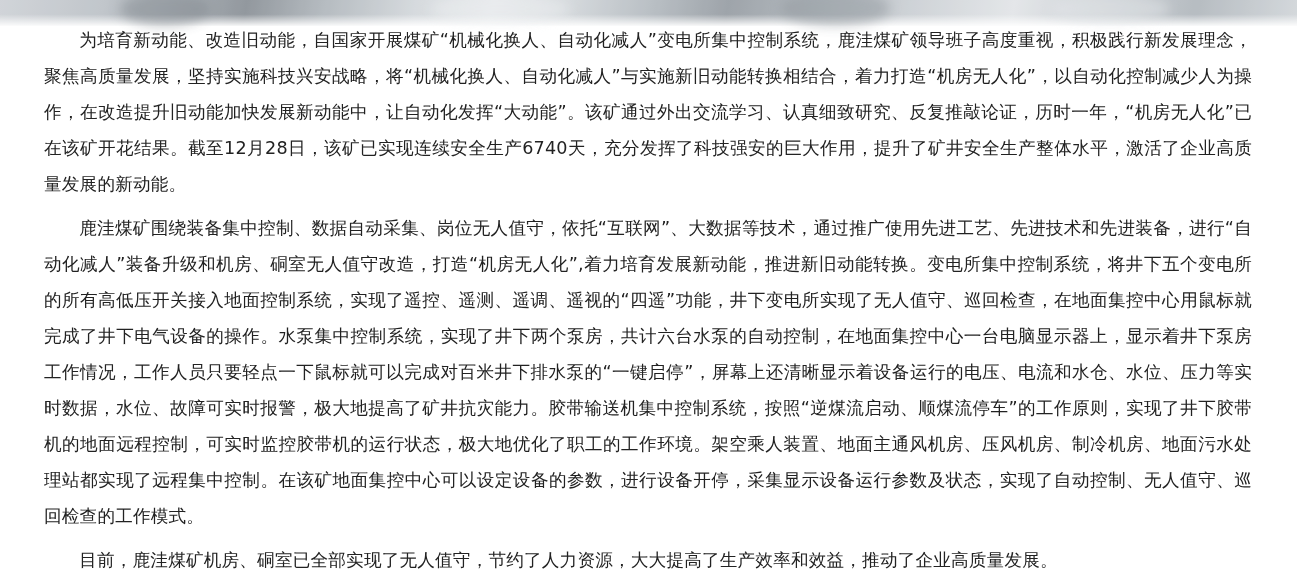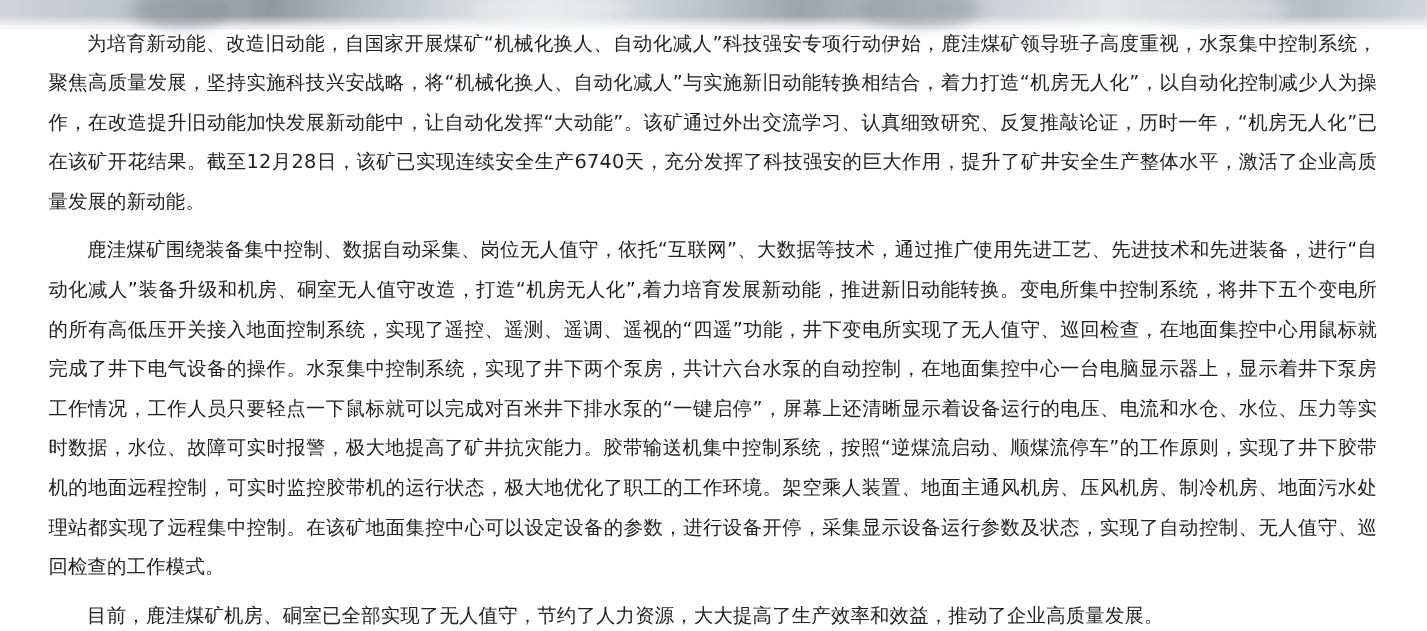--- a/index.html
+++ b/index.html
@@ -86,18 +86,18 @@
 <div id="page">
 
   <div id="top-image-strip">
     <span class="blur-blob blob-a"></span>
     <span class="blur-blob blob-b"></span>
     <span class="blur-blob blob-c"></span>
     <span class="blur-blob blob-d"></span>
   </div>
 
   <article id="article">
-    <p class="para">为培育新动能、改造旧动能，自国家开展煤矿“机械化换人、自动化减人”科技强安专项行动伊始，鹿洼煤矿领导班子高度重视，水泵集中控制系统，聚焦高质量发展，坚持实施科技兴安战略，将“机械化换人、自动化减人”与实施新旧动能转换相结合，着力打造“机房无人化”，以自动化控制减少人为操作，在改造提升旧动能加快发展新动能中，让自动化发挥“大动能”。该矿通过外出交流学习、认真细致研究、反复推敲论证，历时一年，“机房无人化”已在该矿开花结果。截至12月28日，该矿已实现连续安全生产6740天，充分发挥了科技强安的巨大作用，提升了矿井安全生产整体水平，激活了企业高质量发展的新动能。</p>
+    <p class="para">为培育新动能、改造旧动能，自国家开展煤矿“机械化换人、自动化减人”变电所集中控制系统，鹿洼煤矿领导班子高度重视，积极践行新发展理念，聚焦高质量发展，坚持实施科技兴安战略，将“机械化换人、自动化减人”与实施新旧动能转换相结合，着力打造“机房无人化”，以自动化控制减少人为操作，在改造提升旧动能加快发展新动能中，让自动化发挥“大动能”。该矿通过外出交流学习、认真细致研究、反复推敲论证，历时一年，“机房无人化”已在该矿开花结果。截至12月28日，该矿已实现连续安全生产6740天，充分发挥了科技强安的巨大作用，提升了矿井安全生产整体水平，激活了企业高质量发展的新动能。</p>
     <p class="para">鹿洼煤矿围绕装备集中控制、数据自动采集、岗位无人值守，依托“互联网”、大数据等技术，通过推广使用先进工艺、先进技术和先进装备，进行“自动化减人”装备升级和机房、硐室无人值守改造，打造“机房无人化”,着力培育发展新动能，推进新旧动能转换。变电所集中控制系统，将井下五个变电所的所有高低压开关接入地面控制系统，实现了遥控、遥测、遥调、遥视的“四遥”功能，井下变电所实现了无人值守、巡回检查，在地面集控中心用鼠标就完成了井下电气设备的操作。水泵集中控制系统，实现了井下两个泵房，共计六台水泵的自动控制，在地面集控中心一台电脑显示器上，显示着井下泵房工作情况，工作人员只要轻点一下鼠标就可以完成对百米井下排水泵的“一键启停”，屏幕上还清晰显示着设备运行的电压、电流和水仓、水位、压力等实时数据，水位、故障可实时报警，极大地提高了矿井抗灾能力。胶带输送机集中控制系统，按照“逆煤流启动、顺煤流停车”的工作原则，实现了井下胶带机的地面远程控制，可实时监控胶带机的运行状态，极大地优化了职工的工作环境。架空乘人装置、地面主通风机房、压风机房、制冷机房、地面污水处理站都实现了远程集中控制。在该矿地面集控中心可以设定设备的参数，进行设备开停，采集显示设备运行参数及状态，实现了自动控制、无人值守、巡回检查的工作模式。</p>
     <p class="para">目前，鹿洼煤矿机房、硐室已全部实现了无人值守，节约了人力资源，大大提高了生产效率和效益，推动了企业高质量发展。</p>
   </article>
 
 </div>
 
 </body></html>

